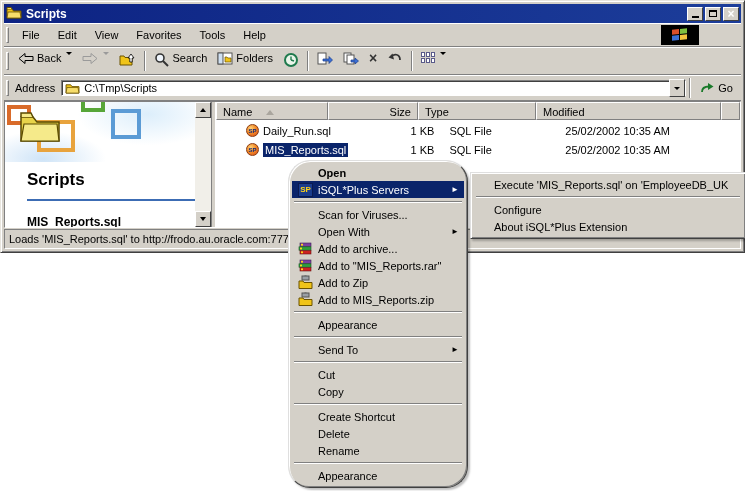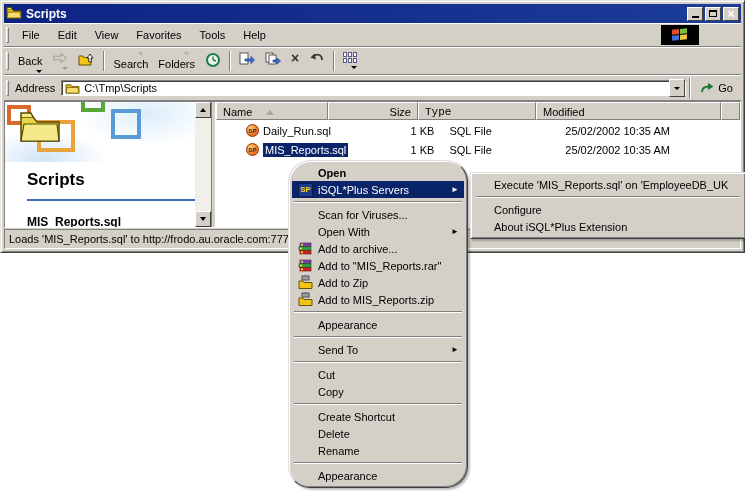--- a/index.html
+++ b/index.html
@@ -26,21 +26,21 @@
 
   .mb { height:24px; }
   .mb .mi-top { padding:3px 9px; cursor:default; }
   .flagbox { margin-left:auto; margin-right:42px; width:38px; height:20px; background:#000;
              display:flex; align-items:center; justify-content:center; }
   .flag { width:16px; height:13px; display:grid; grid-template-columns:7px 7px; grid-template-rows:5px 5px; gap:1px; transform:skewY(-6deg); }
   .flag span:nth-child(1){background:#d94f2b;} .flag span:nth-child(2){background:#7fbf3f;}
   .flag span:nth-child(3){background:#3b6fd4;} .flag span:nth-child(4){background:#f2c43d;}
 
   .tlb { height:28px; }
-  .tbtn2 { display:flex; align-items:flex-end; gap:3px; padding:3px 5px; height:24px;flex-direction:column; }
+  .tbtn2 { display:flex; align-items:flex-start; gap:3px; padding:3px 5px; height:24px; }
   .tbtn2 .lbl { font-size:11px; }
   .tbtn2.disabled { color:#9a9a9a; }
   .caret { width:0; height:0; border-left:3px solid transparent; border-right:3px solid transparent; border-top:3px solid #000; margin-left:2px;}
   .caret.dis { border-top-color:#9a9a9a; }
   .vsep { width:2px; height:20px; border-left:1px solid #808080; border-right:1px solid #fff; margin:0 3px; }
   .viewgrid { display:grid; grid-template-columns:4px 4px 4px; grid-template-rows:5px 5px; gap:1px; }
   .viewgrid span { background:#fff; border:1px solid #5a5a8a; }
 
   .ab { height:26px; }
   .ab .adr-label { margin:0 6px 0 2px; }
@@ -73,21 +73,21 @@
   .sbtn.up { top:0; } .sbtn.down { bottom:0; }
   .tri-up { width:0;height:0;border-left:3px solid transparent;border-right:3px solid transparent;border-bottom:4px solid #000; }
   .tri-dn { width:0;height:0;border-left:3px solid transparent;border-right:3px solid transparent;border-top:4px solid #000; }
   .pane-div { width:5px; background:#d4d0c8; border-left:1px solid #808080; border-right:1px solid #fff; flex:0 0 auto; }
 
   .fl { flex:1; background:#fff; overflow:hidden; display:flex; flex-direction:column; }
   .fl-head { display:flex; height:18px; flex:0 0 auto;text-align:center; }
   .th { background:#d4d0c8; border:1px solid; border-color:#fff #808080 #808080 #fff; padding:2px 6px 0 6px;
         display:flex; align-items:center; overflow:hidden; white-space:nowrap; }
   .th.c-name { width:112px; } .th.c-size { width:90px; justify-content:flex-end; }
-  .th.c-type { width:118px;font-family:Liberation Mono, monospace; } .th.c-mod { width:185px; } .th.c-fill { flex:1; }
+  .th.c-type { width:118px; } .th.c-mod { width:185px; } .th.c-fill { flex:1; }
   .sort-tri { width:0;height:0;border-left:4px solid transparent;border-right:4px solid transparent;border-bottom:5px solid #aaa69e; margin-left:14px; }
   .row { display:flex; align-items:center; height:17px; margin-top:2px; white-space:nowrap; }
   .cell-name { width:112px; display:flex; align-items:center; padding-left:2px; overflow:visible;margin-left:28px; }
   .cell-size { width:90px; text-align:right; padding-right:8px; }
   .cell-type { width:118px; padding-left:7px; }
   .cell-mod { width:185px; padding-left:7px; }
   .fname.sel { background:#0a246a; color:#fff; padding:1px 2px; }
   .spball { width:13px; height:13px; border-radius:50%; margin-right:4px; flex:0 0 auto;
             background: radial-gradient(circle at 35% 30%, #ffd27a 0%, #f28c28 45%, #d94a1a 100%);
             border:1px solid #8a3a10; color:#14287a; font-size:6px; font-weight:bold;

